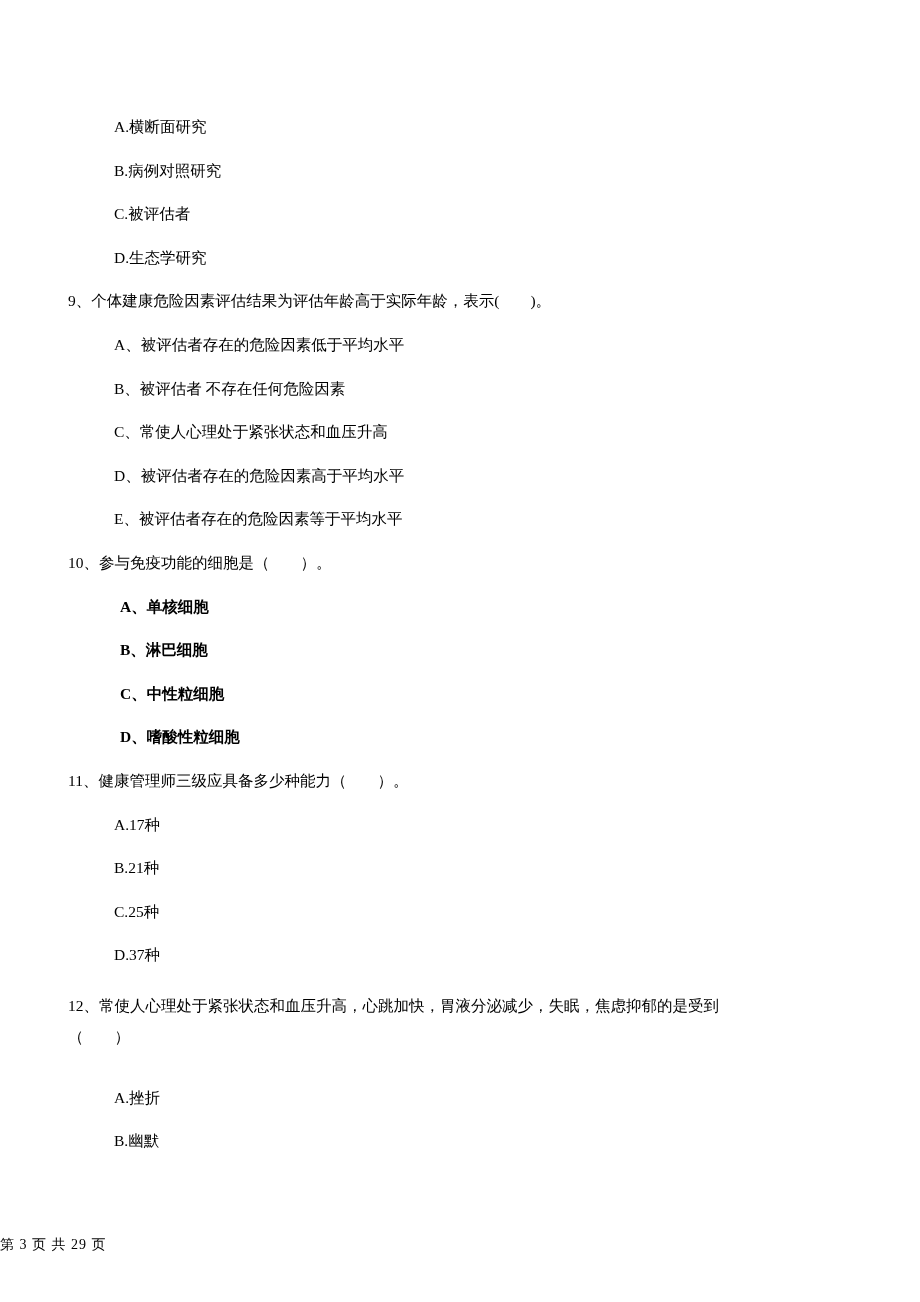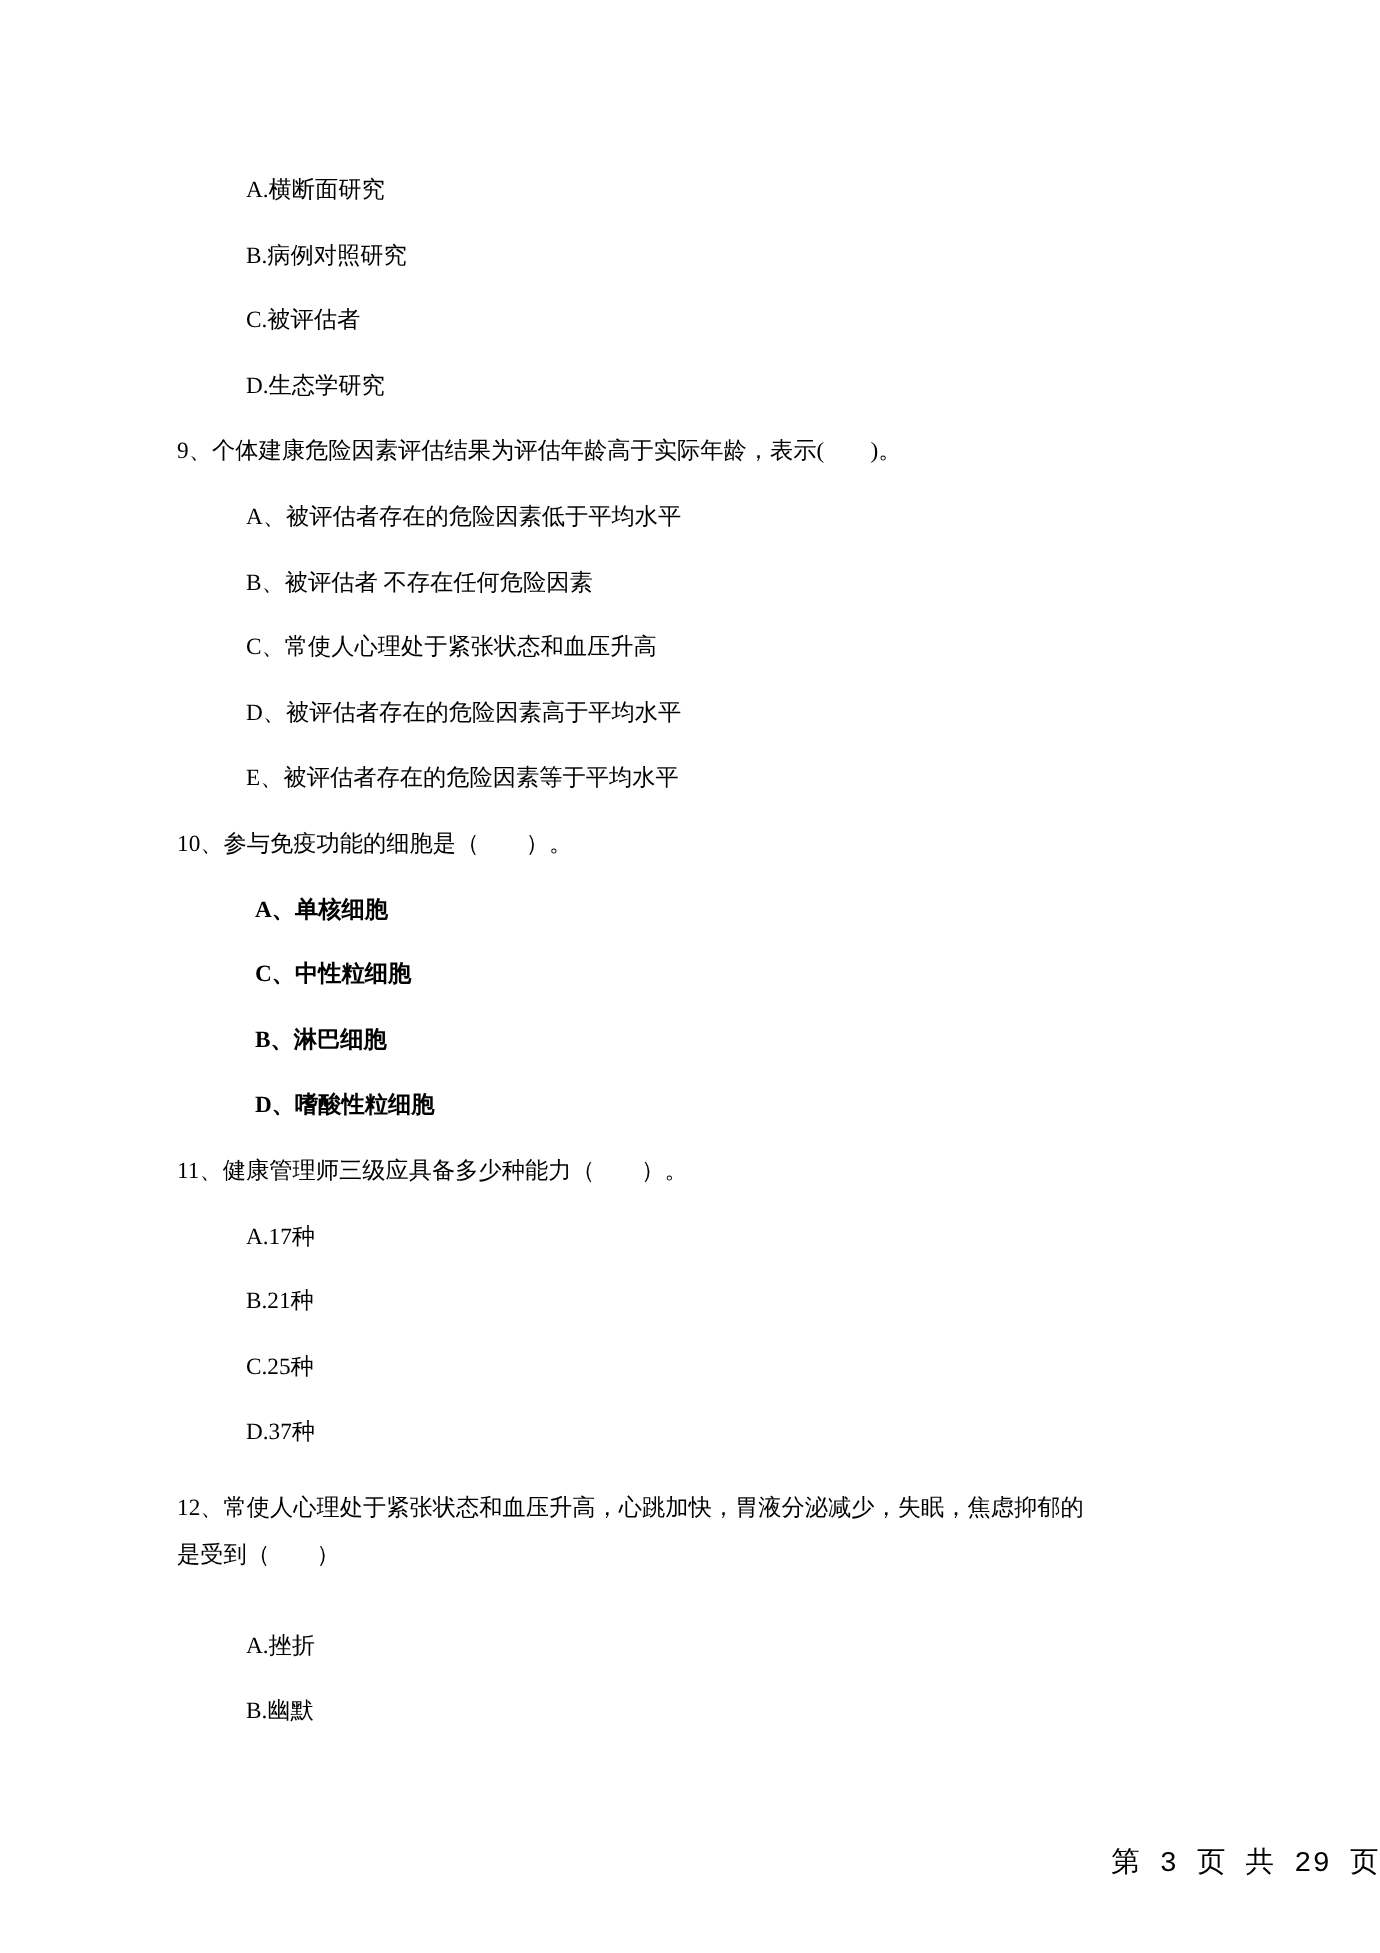--- a/index.html
+++ b/index.html
@@ -7,21 +7,21 @@
       padding: 0;
       background: #fff;
       font-family: "SimSun", "宋体", serif;
       font-size: 15.5px;
       color: #000;
       line-height: 1.2;
       width: 920px;
     }
     .page {
       box-sizing: border-box;
-      padding: 118px 112px 60px 118px;
+      padding: 118px 112px 60px 68px;
       width: 844px;
       min-height: 1302px;
       position: relative;
     }
     .option {
       padding-left: 46px;
       margin: 0 0 25px 0;
     }
     .option2 {
       padding-left: 52px;
@@ -35,24 +35,23 @@
     .question-multiline {
       padding-left: 0;
       margin: 0 0 37px 0;
       line-height: 2.0;
     }
     .footer {
       position: absolute;
       bottom: 48px;
       left: 0;
       width: 920px;
-      text-align: right;
-      font-size: 19px;
+      text-align: left;
+      font-size: 14px;
       letter-spacing: 1px;
-      font-family: Liberation Mono, monospace;
     }
   </style>
 </head>
 <body>
 
 <div class="page">
 
   <p class="option">A.横断面研究</p>
   <p class="option">B.病例对照研究</p>
   <p class="option">C.被评估者</p>
@@ -60,22 +59,22 @@
 
   <p class="question">9、个体建康危险因素评估结果为评估年龄高于实际年龄，表示(　　)。</p>
   <p class="option">A、被评估者存在的危险因素低于平均水平</p>
   <p class="option">B、被评估者 不存在任何危险因素</p>
   <p class="option">C、常使人心理处于紧张状态和血压升高</p>
   <p class="option">D、被评估者存在的危险因素高于平均水平</p>
   <p class="option">E、被评估者存在的危险因素等于平均水平</p>
 
   <p class="question">10、参与免疫功能的细胞是（　　）。</p>
   <p class="option2">A、单核细胞</p>
+  <p class="option2">B、淋巴细胞</p>
   <p class="option2">C、中性粒细胞</p>
-  <p class="option2">B、淋巴细胞</p>
   <p class="option2">D、嗜酸性粒细胞</p>
 
   <p class="question">11、健康管理师三级应具备多少种能力（　　）。</p>
   <p class="option">A.17种</p>
   <p class="option">B.21种</p>
   <p class="option">C.25种</p>
   <p class="option">D.37种</p>
 
   <p class="question-multiline">12、常使人心理处于紧张状态和血压升高，心跳加快，胃液分泌减少，失眠，焦虑抑郁的是受到（　　）</p>
   <p class="option">A.挫折</p>

